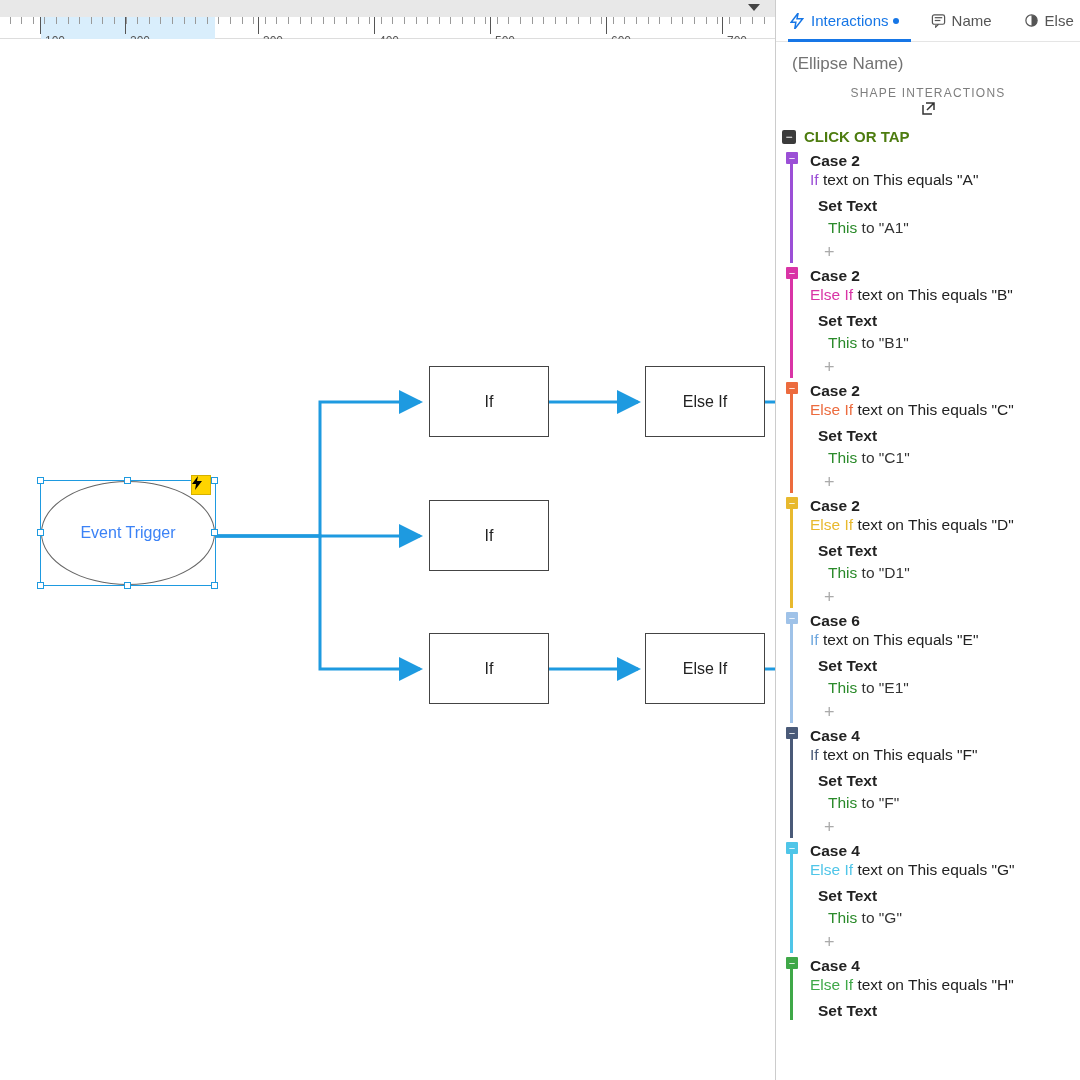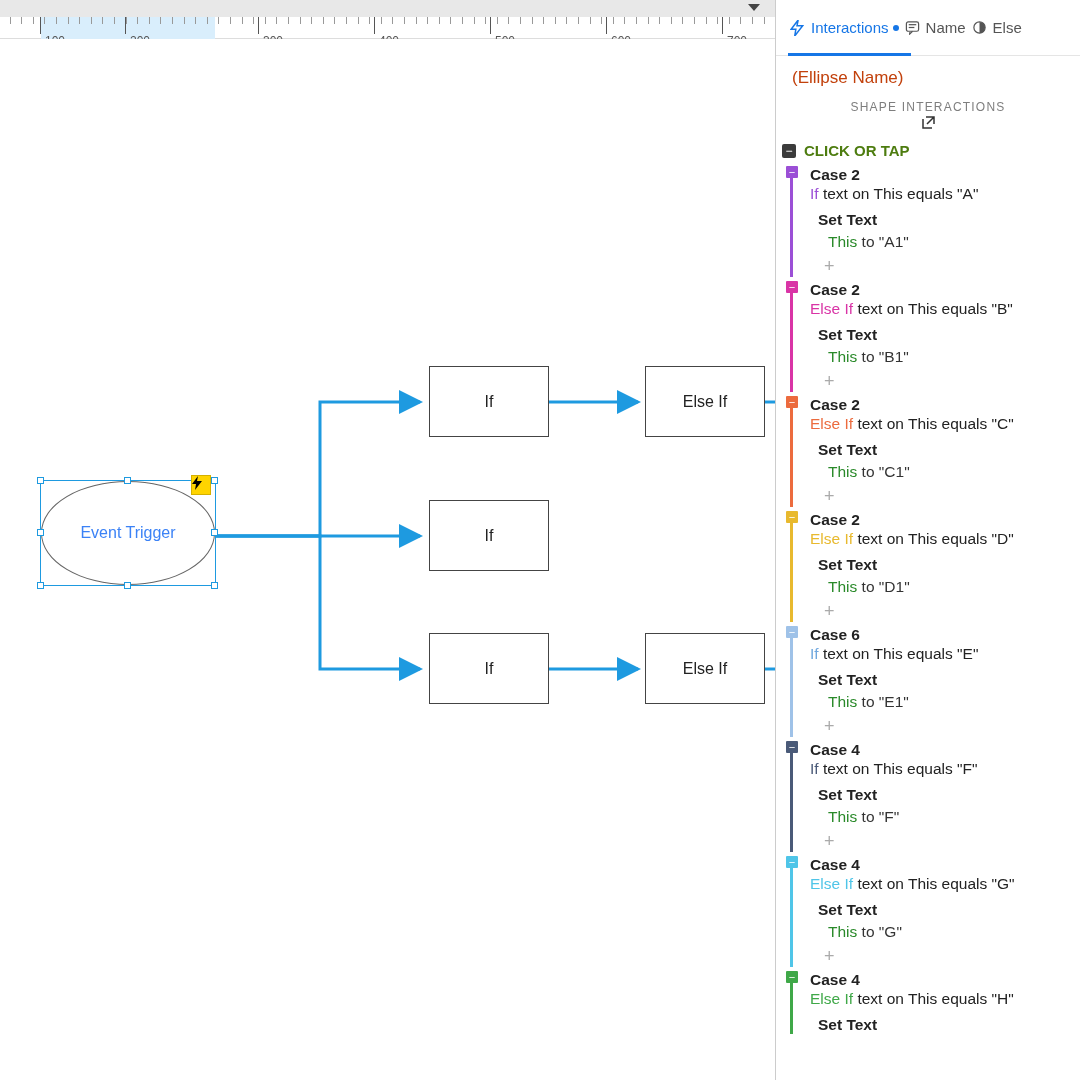--- a/index.html
+++ b/index.html
@@ -22,28 +22,28 @@
   .ellipse-shape .border { position:absolute; inset:0; border-radius:50%; border:1px solid #666; }
   .ellipse-shape .label { position:absolute; inset:0; display:flex; align-items:center; justify-content:center; font-size:16px; color:#3b82f6; }
   .handle { position:absolute; width:7px; height:7px; background:#fff; border:1.5px solid #1e9ae0; }
   .sel-rect { position:absolute; border:1.5px solid #1e9ae0; pointer-events:none; }
   .bolt-badge { position:absolute; width:20px; height:20px; background:#ffd400; border:1px solid #d4b000; display:flex; align-items:center; justify-content:center; font-size:13px; color:#000; }
 
   .flow-box { position:absolute; border:1px solid #444; background:#fff; display:flex; align-items:center; justify-content:center; font-size:16px; color:#222; }
 
   
   .right-panel { position:absolute; left:775px; top:0; width:305px; height:1080px; border-left:1px solid #ccc; background:#fff; overflow:hidden; }
-  .tabs { height:56px; display:flex; align-items:center; padding:0 14px; gap:6px; border-bottom:1px solid #e5e5e5; }
+  .tabs { height:42px; display:flex; align-items:center; padding:0 14px; gap:32px; border-bottom:1px solid #e5e5e5; }
   .tab { display:flex; align-items:center; gap:6px; font-size:15px; color:#555; height:100%; cursor:pointer; position:relative; }
   .tab.active { color:#1676e6; }
   .tab.active::after { content:""; position:absolute; left:-2px; right:-12px; bottom:-1px; height:3px; background:#1676e6; }
   .tab .dot { width:6px; height:6px; border-radius:50%; background:#1676e6; margin-left:-2px; }
   .tab-icon { width:15px; height:15px; display:inline-block; }
 
-  .name-field { padding:12px 16px 10px; font-size:17px; color:#c2410c; }
+  .name-field { padding:12px 16px 10px; font-size:17px; color:#737373; }
 
   .section-header { display:flex; align-items:center; justify-content:space-between; padding:2px 16px 8px 16px;flex-direction:column; }
   .section-header-title { font-size:12px; letter-spacing:1.2px; color:#7e7e7e; font-weight:500; }
   .pop-icon { width:16px; height:16px; }
 
   .event-row { display:flex; align-items:center; gap:8px; padding:4px 0 6px 6px; }
   .collapse-box { width:14px; height:14px; background:#3b3b3b; color:#fff; display:flex; align-items:center; justify-content:center; font-size:12px; border-radius:2px; line-height:1; }
   .event-name { font-weight:700; font-size:15px; color:#4d7c0f; }
 
   .case { position:relative; padding:1px 14px 0 28px; }

